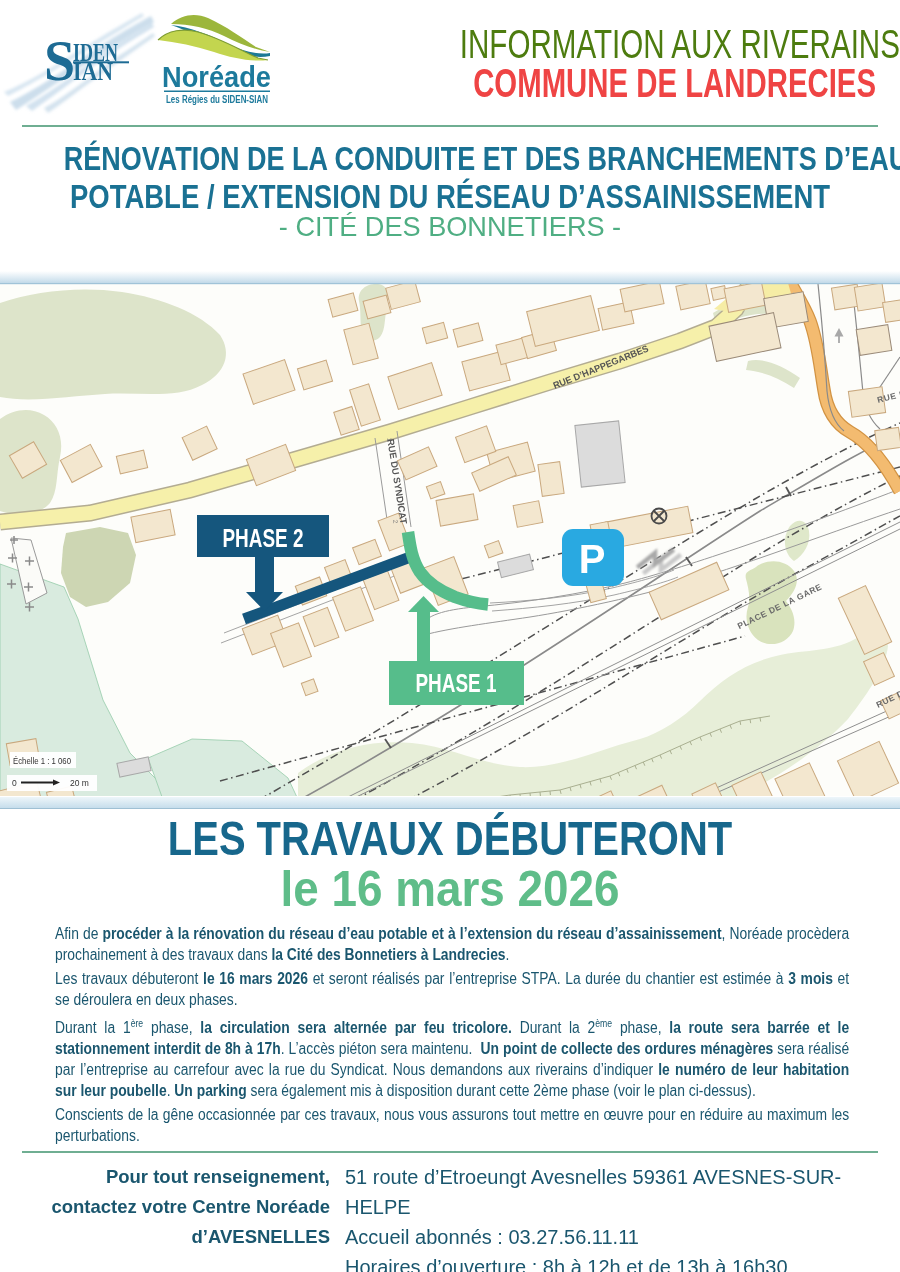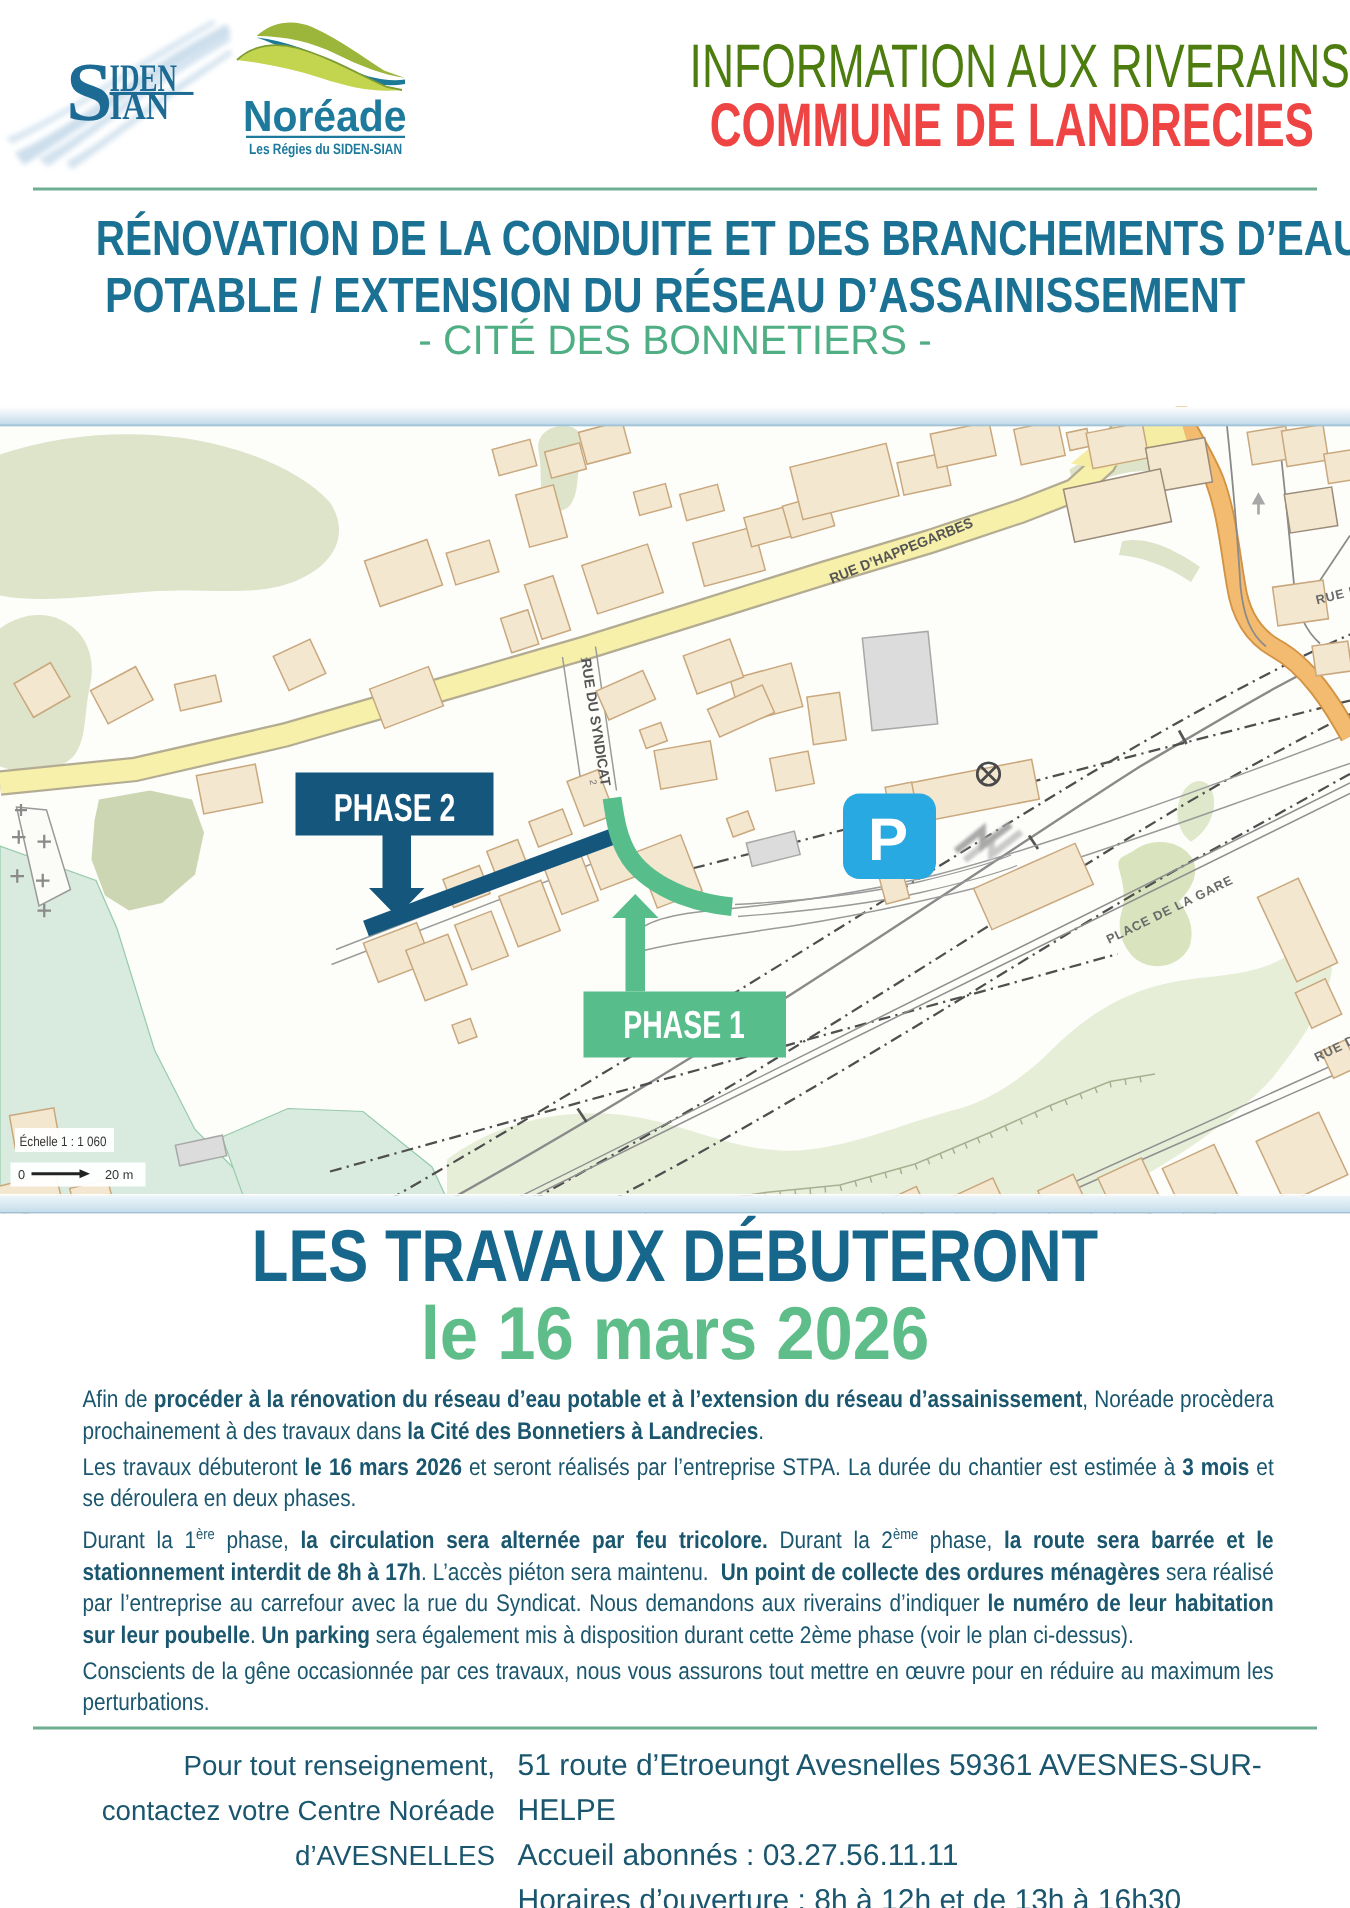--- a/index.html
+++ b/index.html
@@ -368,19 +368,19 @@
     <div class="jl">par l’entreprise au carrefour avec la rue du Syndicat. Nous demandons aux riverains d’indiquer <b>le numéro de leur habitation</b></div>
     <div class="ll" style="margin-bottom:3px;"><b>sur leur poubelle</b>. <b>Un parking</b> sera également mis à disposition durant cette 2ème phase (voir le plan ci-dessus).</div>
 
     <div class="jl">Conscients de la gêne occasionnée par ces travaux, nous vous assurons tout mettre en œuvre pour en réduire au maximum les</div>
     <div class="ll">perturbations.</div>
   </div>
 </div>
 
 <div class="abs" style="left:22px;top:1151px;width:856px;height:2px;background:#6fae92;"></div>
 
-<div class="abs" style="left:0px;top:1162px;width:330px;text-align:right;color:#1a566e;font-weight:normal;font-size:18.5px;line-height:30px;">
+<div class="abs" style="left:0px;top:1162px;width:330px;text-align:right;color:#1a566e;font-weight:bold;font-size:18.5px;line-height:30px;">
   Pour tout renseignement,<br>contactez votre Centre Noréade<br>d’AVESNELLES
 </div>
 
 <div class="abs" style="left:345px;top:1162px;width:555px;color:#1a566e;font-size:20px;line-height:30px;">
   51 route d’Etroeungt Avesnelles 59361 AVESNES-SUR-HELPE<br>Accueil abonnés : 03.27.56.11.11<br>Horaires d’ouverture : 8h à 12h et de 13h à 16h30
 </div>
 
 </body></html>

